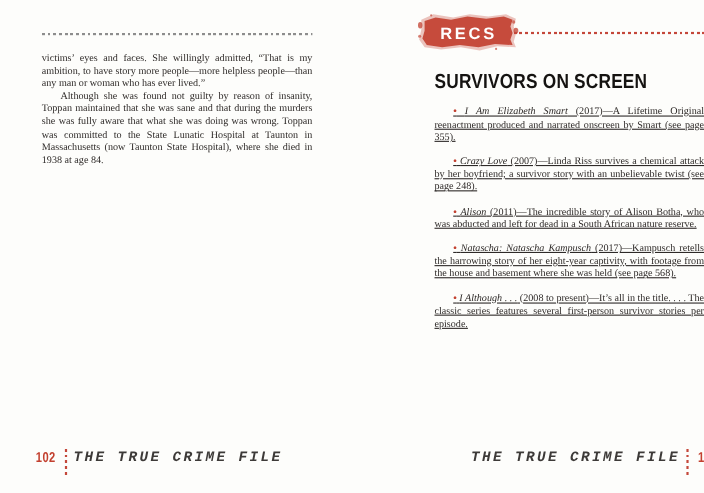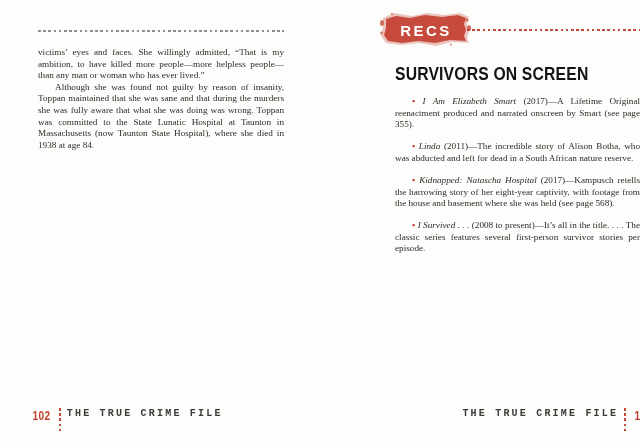--- a/index.html
+++ b/index.html
@@ -45,21 +45,21 @@
   .heading{
     position:absolute;left:0;top:63px;margin:0;
     font-family:"Liberation Sans",sans-serif;
     font-weight:700;font-size:18.5px;letter-spacing:0.2px;
     color:#151311;white-space:nowrap;
     transform:scaleX(0.85);transform-origin:0 50%;
   }
 
   
   .bullets{position:absolute;left:0;top:96px;width:245px;}
-  .bullet-item{text-indent:17px;margin:0 0 10.5px 0;}
+  .bullet-item{text-indent:17px;margin:0 0 10.5px 0;text-decoration:underline;}
   .bullet-marker{color:#c3402f;font-weight:bold;}
   .item-title{font-style:italic;}
 
   
   .footer{
     position:absolute;top:408px;height:26px;
     display:flex;align-items:flex-start;gap:6px;
   }
   .footer-left{left:-8px;}
   .footer-right{right:-15px;}
@@ -68,34 +68,34 @@
     font-weight:700;font-size:13px;letter-spacing:0.5px;
     color:#c3402f;
     transform:scaleX(0.78);
   }
   .vdash{
     width:1.6px;height:24px;flex:0 0 auto;
     background:repeating-linear-gradient(180deg,#c4473a 0 2.6px,transparent 2.6px 5.2px);
   }
   .booktitle{
     font-family:"Liberation Mono",monospace;
-    font-weight:700;font-size:10px;letter-spacing:2.2px;
-    color:#3d3a38;white-space:nowrap;
+    font-weight:700;font-size:13px;letter-spacing:2.2px;
+    color:#3d3a38;white-space:nowrap;font-style:italic;
   }
 </style>
 </head>
 <body>
 
 <div>
 
   <section class="page page-left">
     <div class="rule rule-gray"></div>
 
     <div class="body-copy">
-      <p class="para">victims’ eyes and faces. She willingly admitted, “That is my ambition, to have killed more people—more helpless people—than any man or woman who has ever lived.”</p>
+      <p class="para">victims’ eyes and faces. She willingly admitted, “That is my ambition, to have story more people—more helpless people—than any man or woman who has ever lived.”</p>
       <p class="para indent">Although she was found not guilty by reason of insanity, Toppan maintained that she was sane and that during the murders she was fully aware that what she was doing was wrong. Toppan was committed to the State Lunatic Hospital at Taunton in Massachusetts (now Taunton State Hospital), where she died in 1938 at age 84.</p>
     </div>
 
     <footer class="footer footer-left">
       <span class="pagenum">102</span>
       <span class="vdash"></span>
       <span class="booktitle">THE TRUE CRIME FILE</span>
     </footer>
   </section>
 
@@ -114,23 +114,24 @@
         <text x="46" y="23.5" text-anchor="middle" fill="#ffffff">RECS</text>
       </svg>
     </div>
 
     <div class="rule rule-red"></div>
 
     <h1 class="heading">SURVIVORS ON SCREEN</h1>
 
     <div class="bullets">
       <p class="para bullet-item"><span class="bullet-marker">•</span> <i class="item-title">I Am Elizabeth Smart</i><span> (2017)—A Lifetime Original reenactment produced and narrated onscreen by Smart (see page 355).</span></p>
-      <p class="para bullet-item"><span class="bullet-marker">•</span> <i class="item-title">Linda</i><span> (2011)—The incredible story of Alison Botha, who was abducted and left for dead in a South African nature reserve.</span></p>
-      <p class="para bullet-item"><span class="bullet-marker">•</span> <i class="item-title">Kidnapped: Natascha Hospital</i><span> (2017)—Kampusch retells the harrowing story of her eight-year captivity, with footage from the house and basement where she was held (see page 568).</span></p>
-      <p class="para bullet-item"><span class="bullet-marker">•</span> <i class="item-title">I Survived . . .</i><span> (2008 to present)—It’s all in the title. . . . The classic series features several first-person survivor stories per episode.</span></p>
+      <p class="para bullet-item"><span class="bullet-marker">•</span> <i class="item-title">Crazy Love</i><span> (2007)—Linda Riss survives a chemical attack by her boyfriend; a survivor story with an unbelievable twist (see page 248).</span></p>
+      <p class="para bullet-item"><span class="bullet-marker">•</span> <i class="item-title">Alison</i><span> (2011)—The incredible story of Alison Botha, who was abducted and left for dead in a South African nature reserve.</span></p>
+      <p class="para bullet-item"><span class="bullet-marker">•</span> <i class="item-title">Natascha: Natascha Kampusch</i><span> (2017)—Kampusch retells the harrowing story of her eight-year captivity, with footage from the house and basement where she was held (see page 568).</span></p>
+      <p class="para bullet-item"><span class="bullet-marker">•</span> <i class="item-title">I Although . . .</i><span> (2008 to present)—It’s all in the title. . . . The classic series features several first-person survivor stories per episode.</span></p>
     </div>
 
     <footer class="footer footer-right">
       <span class="booktitle">THE TRUE CRIME FILE</span>
       <span class="vdash"></span>
       <span class="pagenum">103</span>
     </footer>
   </section>
 
 </div>

